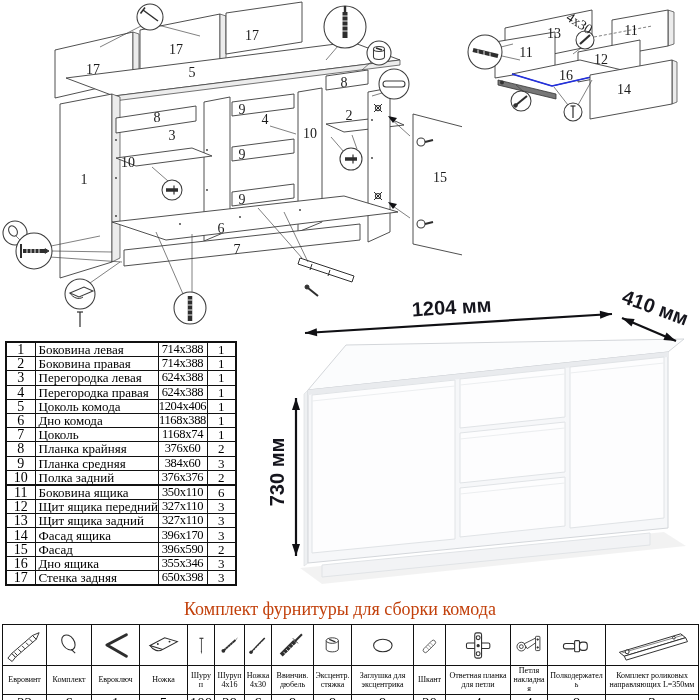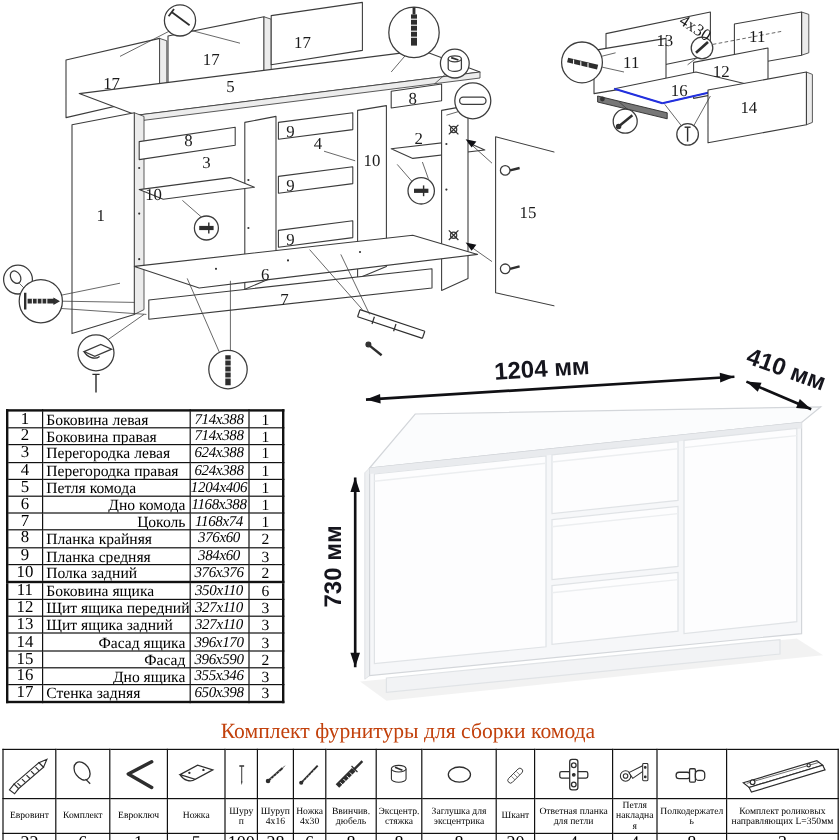--- a/index.html
+++ b/index.html
@@ -22,22 +22,22 @@
   .ch{stroke:#eceef0;stroke-width:1.2;fill:none;}
   .dim{font:700 20px "Liberation Sans",sans-serif;fill:var(--ink);text-anchor:middle;}
   .arr{stroke:#101014;stroke-width:2.2;fill:none;}
   .ah{fill:#101014;}
   
   #parts-table{position:absolute;left:5px;top:341px;width:230px;border-collapse:collapse;
                table-layout:fixed;border:2px solid #111;font:13px "Liberation Serif",serif;color:#000;}
   #parts-table td{border:1px solid #111;height:13.2px;line-height:13px;padding:0 3px;
                   overflow:hidden;white-space:nowrap;}
   #parts-table td.num,#parts-table td.qty{text-align:center;padding:0;}
-  #parts-table td.size{text-align:center;padding:0;font-size:12.5px;letter-spacing:-0.3px;font-style:italic;}
-  #parts-table td.ctr{text-align:right;margin-left:48px;}
+  #parts-table td.size{text-align:center;padding:0;font-size:12.5px;letter-spacing:-0.3px;}
+  #parts-table td.ctr{text-align:left;margin-left:48px;}
   #parts-table tbody.grp{border:2px solid #111;}
   
   #hw-title{position:absolute;left:0;top:599px;width:680px;text-align:center;
             font:18px "Liberation Serif",serif;color:#c2410c;}
   #hw-table{position:absolute;left:2px;top:624px;width:696px;border-collapse:collapse;
             table-layout:fixed;border:1px solid #111;}
   #hw-table td{border:1px solid #111;text-align:center;vertical-align:middle;padding:0;}
   #hw-table tr.icons td{height:40px;}
   #hw-table tr.icons svg{width:88%;max-height:37px;display:inline-block;vertical-align:middle;}
   #hw-table tr.names td{font:8px/1.15 "Liberation Serif",serif;height:18px;padding:0 1px;
@@ -402,21 +402,21 @@
           <td class="qty">1</td>
         </tr>
         <tr>
           <td class="num">4</td>
           <td class="name">Перегородка правая</td>
           <td class="size">624x388</td>
           <td class="qty">1</td>
         </tr>
         <tr>
           <td class="num">5</td>
-          <td class="name">Петля комода</td>
+          <td class="name">Цоколь комода</td>
           <td class="size">1204x406</td>
           <td class="qty">1</td>
         </tr>
         <tr>
           <td class="num">6</td>
           <td class="name ctr">Дно комода</td>
           <td class="size">1168x388</td>
           <td class="qty">1</td>
         </tr>
         <tr>

